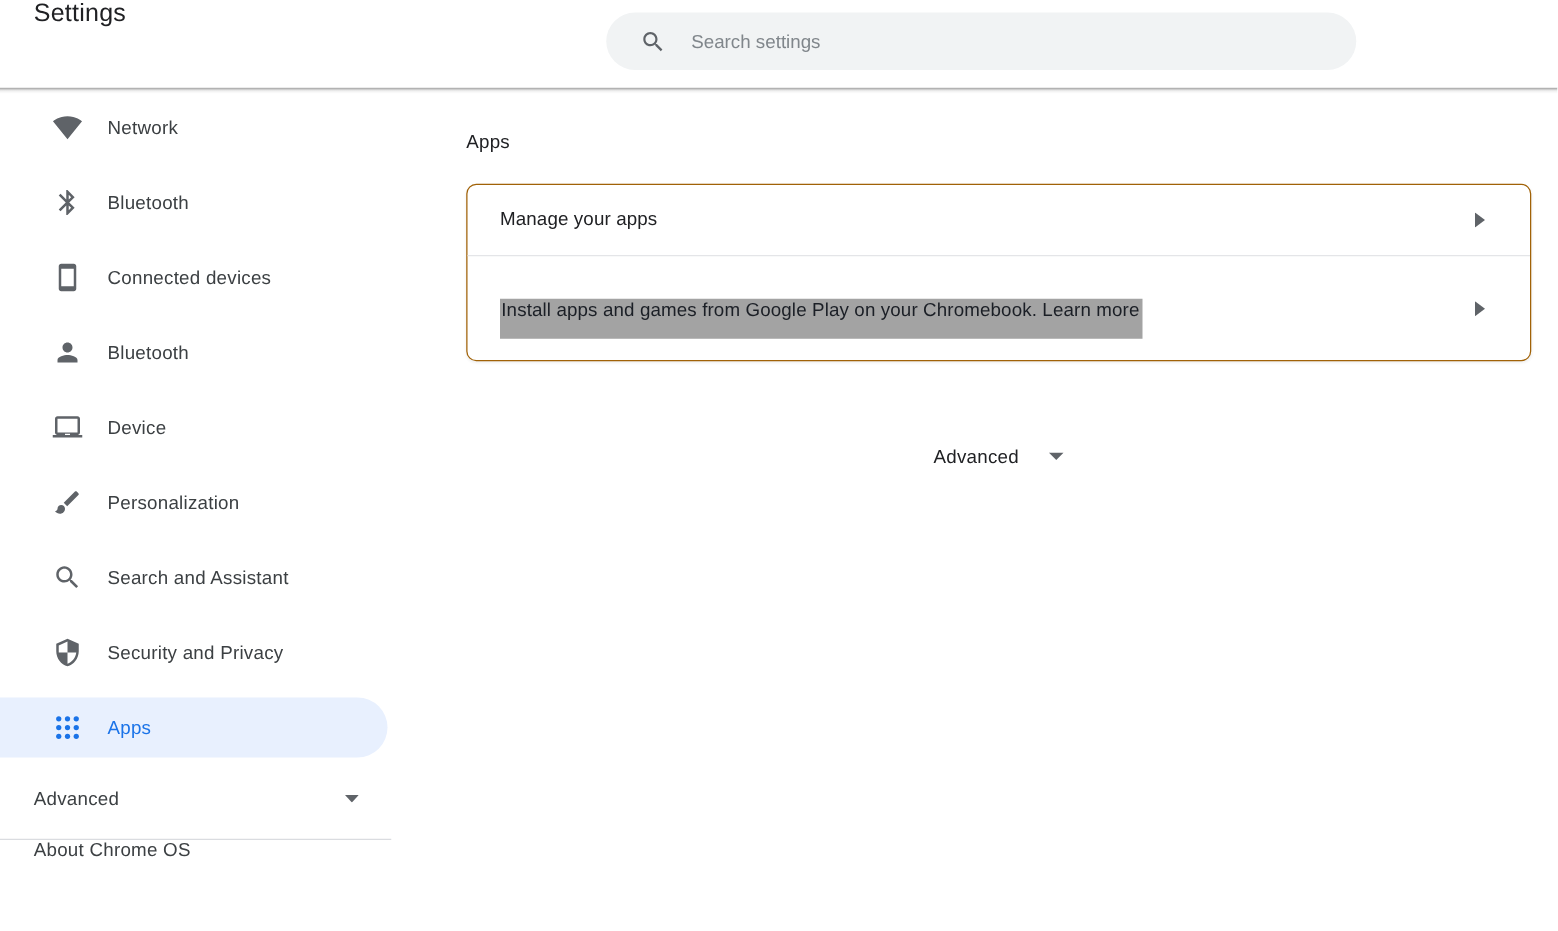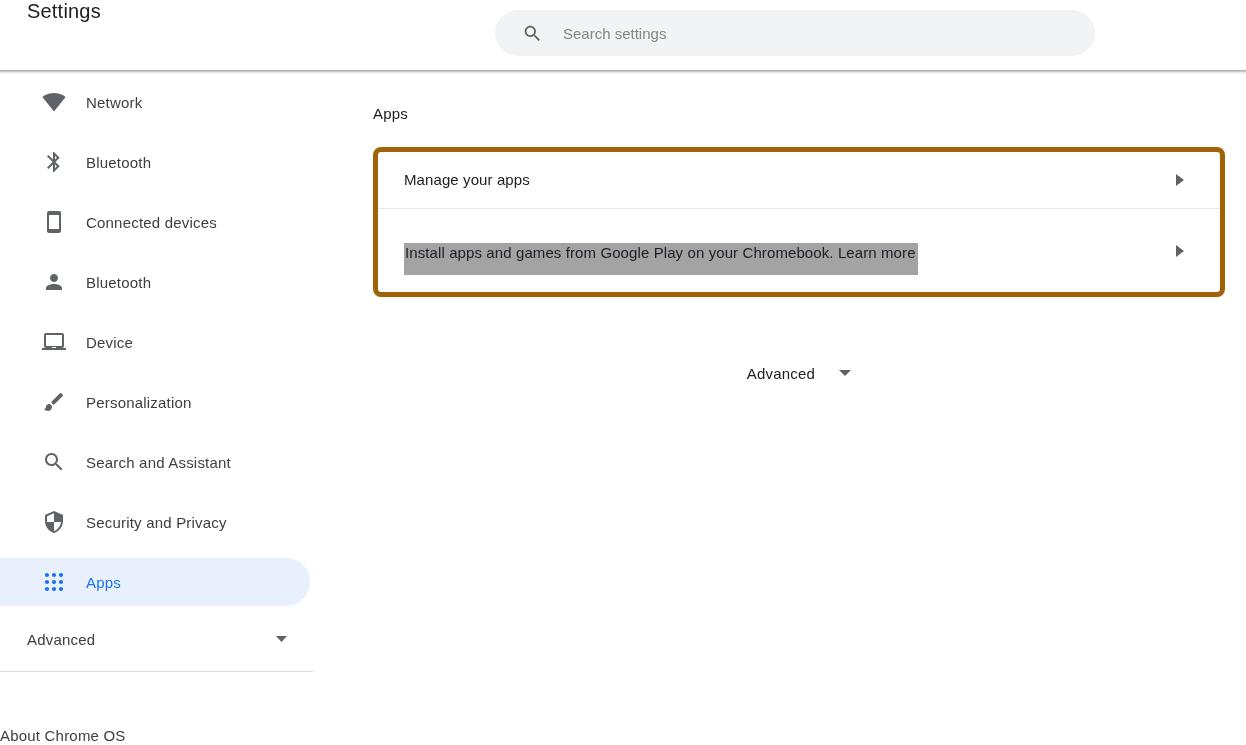--- a/index.html
+++ b/index.html
@@ -22,21 +22,21 @@
   }
   .header-title {
     margin-left: 27px;
     font-size: 20px;
     font-weight: 400;
     color: #202124;
     letter-spacing: .2px;
   }
   .search-box {
     position: absolute;
-    left: 495px;
+    left: 485px;
     top: 10px;
     width: 600px;
     height: 46px;
     background: #f1f3f4;
     border-radius: 23px;
     display: flex;
     align-items: center;
   }
   .search-box .search-icon {
     margin-left: 27px;
@@ -120,21 +120,22 @@
     color: #3c4043;
     letter-spacing: .2px;
   }
   .sidebar-divider {
     border-top: 1px solid #dadce0;
     margin-top: 11px;
   }
   .about-row {
     height: 72px;
     display: flex;
-    align-items: flex-end;
+    align-items: flex-start;
+    padding-left: 27px;
     cursor: pointer;
   }
   .about-row .about-label {
     font-size: 15px;
     font-weight: 500;
     color: #3c4043;
     letter-spacing: .2px;
   }
 
   
@@ -146,21 +147,21 @@
   .section-title {
     margin-top: 35px;
     font-size: 15px;
     font-weight: 500;
     color: #202124;
     letter-spacing: .2px;
   }
   .card {
     margin-top: 25px;
     background: #fff;
-    border: 5px solid #a16207;
+    border: 1px solid #a16207;
     border-radius: 8px;
     box-shadow: 0 1px 2px rgba(60,64,67,0.08);
   }
   .card-row {
     display: flex;
     align-items: center;
     padding-left: 26px;
     padding-right: 36px;
     cursor: pointer;
   }

